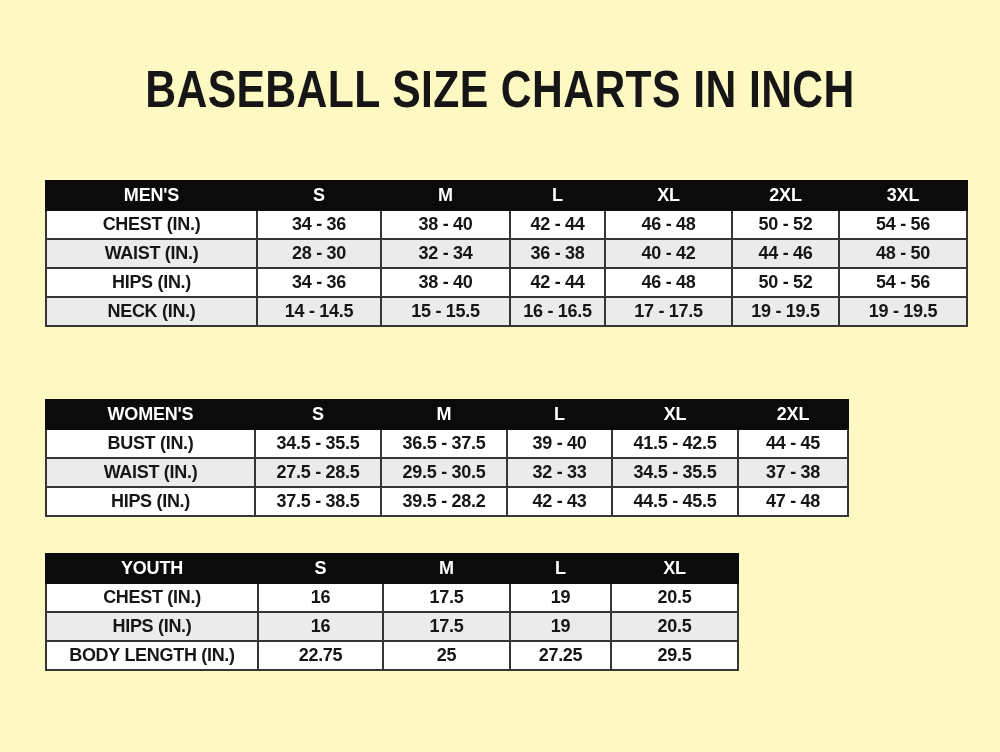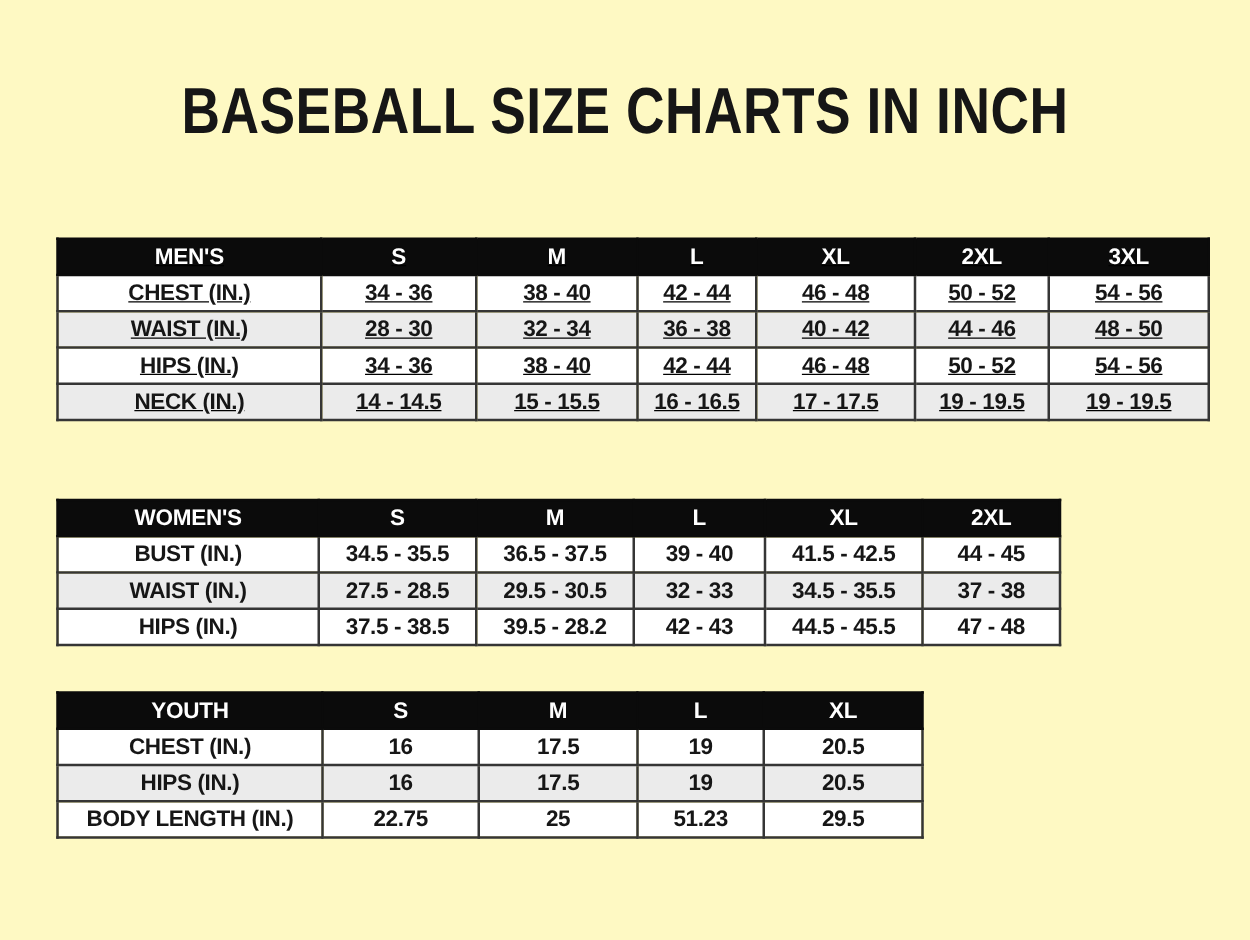--- a/index.html
+++ b/index.html
@@ -53,21 +53,21 @@
     text-align: center;
     letter-spacing: -0.3px;
     white-space: nowrap;
     overflow: hidden;
   }
   table.size-table thead tr { border-bottom: 2px solid var(--border, #353535); }
   table.size-table tbody tr:nth-child(odd) td  { background: var(--row-bg, #ffffff); }
   table.size-table tbody tr:nth-child(even) td { background: var(--row-alt-bg, #ebebeb); }
 
   
-  .t-mens { left: 45px; top: 190px; width: 907px; text-decoration: underline; }
+  .t-mens { left: 45px; top: 180px; width: 907px; }
   .t-mens th:nth-child(1) { width: 209px; }
   .t-mens th:nth-child(2) { width: 122px; }
   .t-mens th:nth-child(3) { width: 127px; }
   .t-mens th:nth-child(4) { width: 93px; }
   .t-mens th:nth-child(5) { width: 125px; }
   .t-mens th:nth-child(6) { width: 105px; }
   .t-mens th:nth-child(7) { width: 126px; }
 
   
   .t-womens { left: 45px; top: 399px; width: 790px; border-radius: 13px; }
@@ -203,18 +203,18 @@
           <td>HIPS (IN.)</td>
           <td>16</td>
           <td>17.5</td>
           <td>19</td>
           <td>20.5</td>
         </tr>
         <tr>
           <td>BODY LENGTH (IN.)</td>
           <td>22.75</td>
           <td>25</td>
-          <td>51.23</td>
+          <td>27.25</td>
           <td>29.5</td>
         </tr>
       </tbody>
     </table>
 </div>
 
 </body></html>

